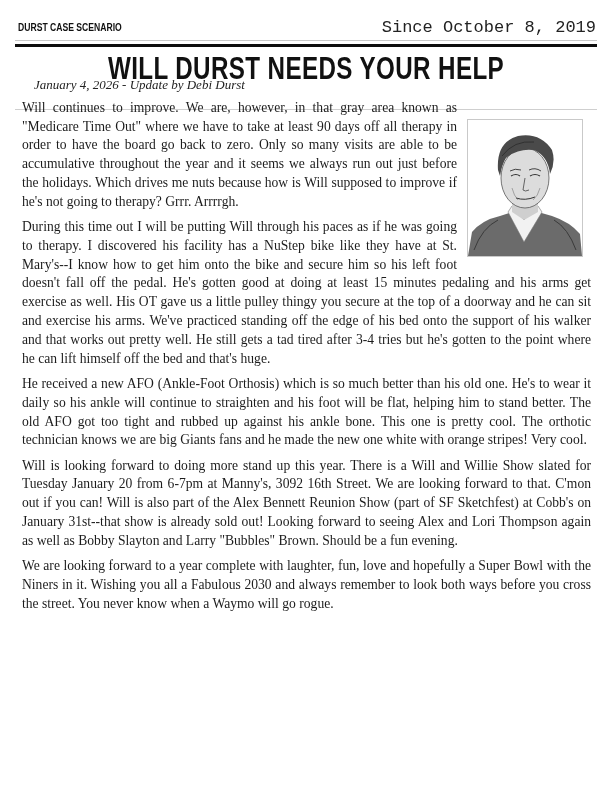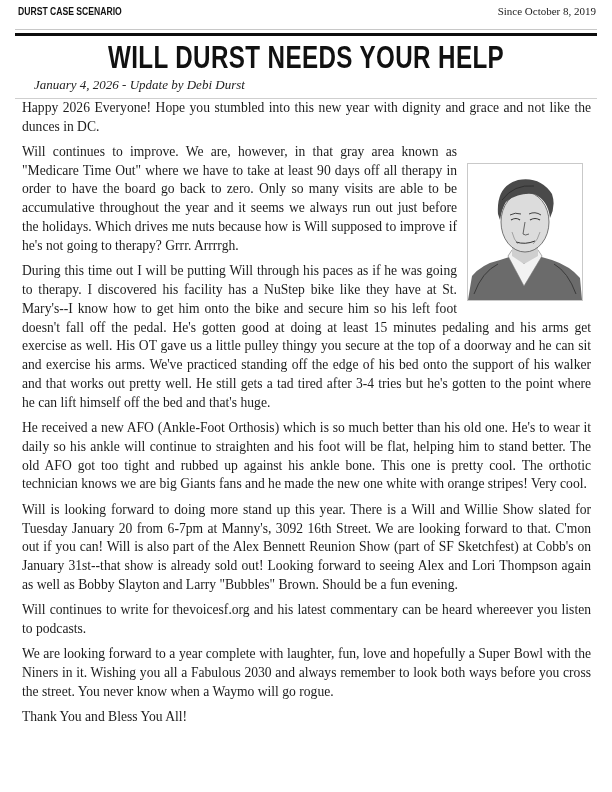--- a/index.html
+++ b/index.html
@@ -13,37 +13,37 @@
     }
     .masthead {
       position: absolute;
       left: 15px;
       top: 0;
       width: 582px;
     }
     .masthead-row {
       display: flex;
       justify-content: space-between;
-      align-items: flex-start;
+      align-items: center;
       height: 22px;
-      padding: 5px 1px 0 3px;
+      padding: 16px 1px 0 3px;
     }
     .pub-name {
       font-family: "Liberation Sans", "DejaVu Sans", sans-serif;
       font-weight: bold;
       font-size: 10.5px;
       letter-spacing: 0px;
       transform: scaleX(0.82);
       transform-origin: left bottom;
       color: #111;
       white-space: nowrap;
     }
     .since {
-      font-family: Liberation Serif, serif;
-      font-size: 11px;
+      font-family: Liberation Mono, monospace;
+      font-size: 17px;
       color: #222;
       white-space: nowrap;
     }
     .rule-thin {
       height: 1px;
       background: #c8c8c8;
       margin-top: 2px;
     }
     .rule-thick {
       height: 3px;
@@ -111,21 +111,20 @@
   </div>
   <div class="rule-thin"></div>
   <div class="rule-thick"></div>
   <h1 class="title">WILL DURST NEEDS YOUR HELP</h1>
   <div class="rule-title-bottom"></div>
 </header>
 
 <main class="content">
   <div class="dateline">January 4, 2026 - Update by Debi Durst</div>
 
-  <p>Happy 2026 Everyone! Hope you stumbled into this new year with dignity and grace and not like the dunces in DC.</p>
 
   <div class="portrait" title="Sketch portrait of Will Durst">
     <svg viewBox="0 0 114 136">
       <rect x="0" y="0" width="114" height="136" fill="#ffffff"></rect>
 
       <path d="M0 136 L4 112 Q14 100 32 96 L44 92 L56 118 L70 92 L84 96 Q102 102 112 114 L114 136 Z" fill="#6b6b6b"></path>
       <path d="M6 130 Q14 108 30 100" stroke="#3a3a3a" stroke-width="1" fill="none"></path>
       <path d="M108 130 Q100 108 86 100" stroke="#3a3a3a" stroke-width="1" fill="none"></path>
 
       <path d="M40 92 L56 122 L74 92 L70 86 L56 100 L44 86 Z" fill="#f2f2f2" stroke="#777" stroke-width="0.6"></path>
@@ -148,19 +147,17 @@
 
       <path d="M44 68 Q46 76 50 80" stroke="#777" stroke-width="0.6" fill="none"></path>
       <path d="M72 68 Q70 76 65 80" stroke="#777" stroke-width="0.6" fill="none"></path>
     </svg>
   </div>
 
   <p>Will continues to improve. We are, however, in that gray area known as "Medicare Time Out" where we have to take at least 90 days off all therapy in order to have the board go back to zero. Only so many visits are able to be accumulative throughout the year and it seems we always run out just before the holidays. Which drives me nuts because how is Will supposed to improve if he's not going to therapy? Grrr. Arrrrgh.</p>
   <p>During this time out I will be putting Will through his paces as if he was going to therapy. I discovered his facility has a NuStep bike like they have at St. Mary's--I know how to get him onto the bike and secure him so his left foot doesn't fall off the pedal. He's gotten good at doing at least 15 minutes pedaling and his arms get exercise as well. His OT gave us a little pulley thingy you secure at the top of a doorway and he can sit and exercise his arms. We've practiced standing off the edge of his bed onto the support of his walker and that works out pretty well. He still gets a tad tired after 3-4 tries but he's gotten to the point where he can lift himself off the bed and that's huge.</p>
   <p>He received a new AFO (Ankle-Foot Orthosis) which is so much better than his old one. He's to wear it daily so his ankle will continue to straighten and his foot will be flat, helping him to stand better. The old AFO got too tight and rubbed up against his ankle bone. This one is pretty cool. The orthotic technician knows we are big Giants fans and he made the new one white with orange stripes! Very cool.</p>
   <p>Will is looking forward to doing more stand up this year. There is a Will and Willie Show slated for Tuesday January 20 from 6-7pm at Manny's, 3092 16th Street. We are looking forward to that. C'mon out if you can! Will is also part of the Alex Bennett Reunion Show (part of SF Sketchfest) at Cobb's on January 31st--that show is already sold out! Looking forward to seeing Alex and Lori Thompson again as well as Bobby Slayton and Larry "Bubbles" Brown. Should be a fun evening.</p>
-  <p>Will continues to write for thevoicesf.org and his latest commentary can be heard whereever you listen to podcasts.</p>
   <p>We are looking forward to a year complete with laughter, fun, love and hopefully a Super Bowl with the Niners in it. Wishing you all a Fabulous 2030 and always remember to look both ways before you cross the street. You never know when a Waymo will go rogue.</p>
 
   <div class="signoff">
-    <p>Thank You and Bless You All!</p>
   </div>
 </main>
 
 </body></html>

